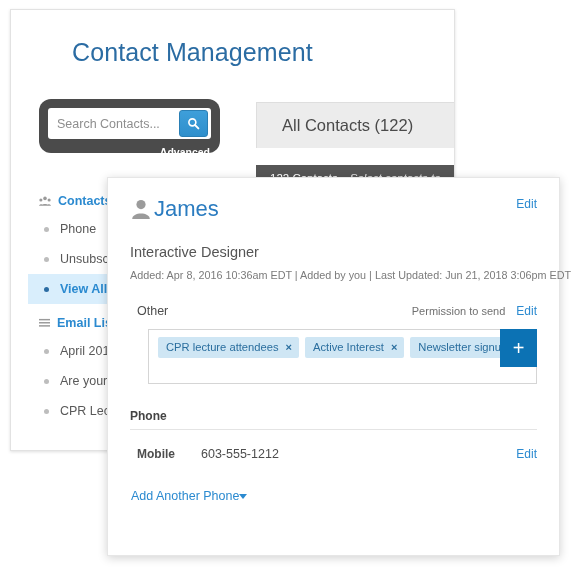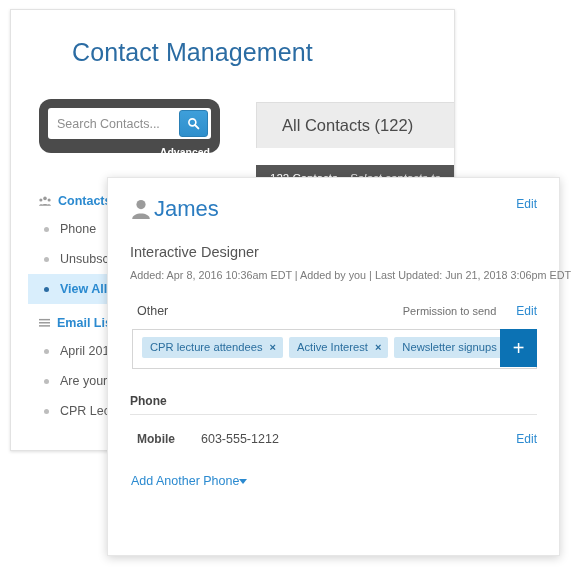--- a/index.html
+++ b/index.html
@@ -244,32 +244,32 @@
   }
   #email-type {
     font-size: 12.5px;
     color: #4d4d4d;
     padding-left: 7px;
   }
   #email-right {
     margin-left: auto;
     display: flex;
     align-items: baseline;
-    gap: 20px;
+    gap: 11px;
   }
   #permission-text {
     font-size: 11px;
     color: #707070;
   }
 
   #tags-box {
     margin-top: 11px;
-    margin-left: 2px;
+    margin-left: 18px;
     border: 1px solid #d5d5d5;
-    height: 40px;
+    height: 55px;
     position: relative;
     background: #ffffff;
     box-sizing: border-box;
   }
   #tags-list {
     display: flex;
     align-items: center;
     gap: 6px;
     padding: 7px 0 0 9px;
   }

